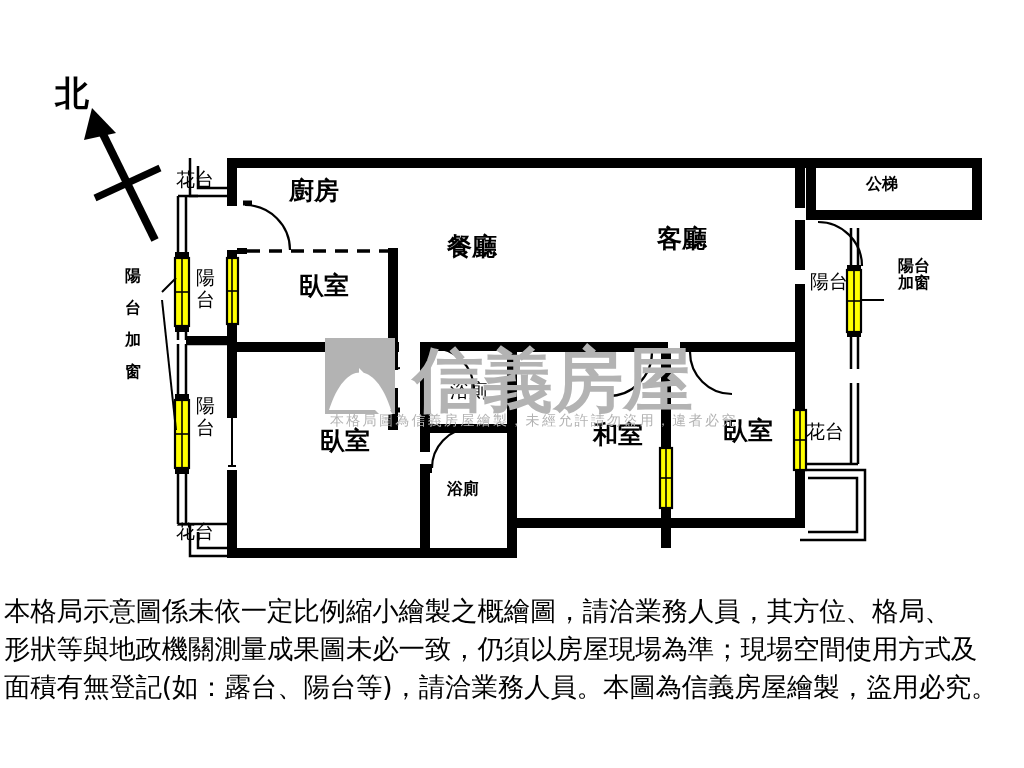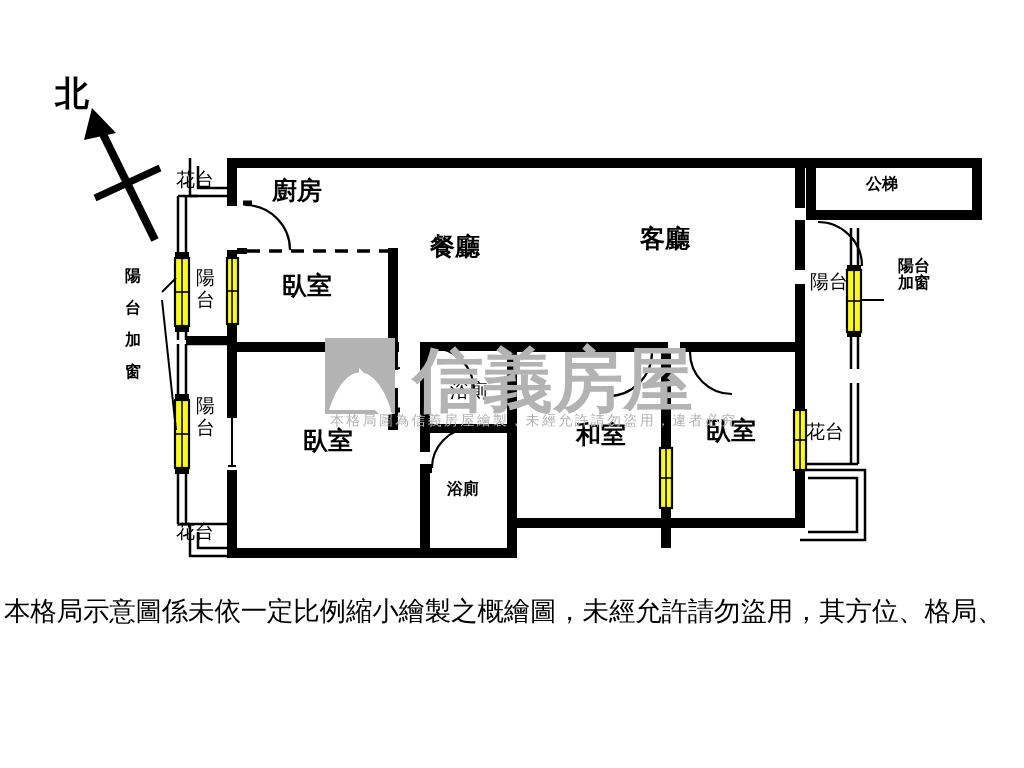--- a/index.html
+++ b/index.html
@@ -22,21 +22,21 @@
     height: 590px;
   }
   .lbl {
     position: absolute;
     color: #000;
     font-family: "DejaVu Sans", "Liberation Sans", sans-serif;
     white-space: pre;
     line-height: 1.05;
     letter-spacing: 0px;
   }
-  .lbl.big   { font-size: 25px; font-weight: 600; }
+  .lbl.big   { font-size: 25px; font-weight: 600; margin-left: 17px; }
   .lbl.mid   { font-size: 16px; font-weight: 600; }
   .lbl.small { font-size: 19px; font-weight: 500; }
   .lbl.north { font-size: 34px; font-weight: 700; }
 
   #disclaimer {
     position: absolute;
     left: 0px;
     top: 592px;
     width: 1024px;
     color: #000;
@@ -309,16 +309,18 @@
   <svg id="watermark" viewBox="0 0 380 98">
     <rect x="0" y="0" width="70" height="76" fill="#b3b3b3"></rect>
     <path d="M4 72 C 20 22, 50 22, 66 72 Z" fill="#ffffff"></path>
     <path d="M34 30 C 48 44, 60 60, 66 74 L 56 76 C 50 62, 42 46, 34 36 Z" fill="#ffffff"></path>
     <path d="M40 58 C 52 64, 62 70, 68 76 L 56 78 C 50 72, 44 66, 40 62 Z" fill="#ffffff"></path>
     <text x="88" y="66" font-family="DejaVu Sans, Liberation Sans, sans-serif" font-size="70" font-weight="700" fill="#b3b3b3">信義房屋</text>
   </svg>
   <div id="wm-caption">本格局圖為信義房屋繪製，未經允許請勿盜用，違者必究</div>
 
   <div id="disclaimer">
-    <div>本格局示意圖係未依一定比例縮小繪製之概繪圖，未經允許請勿盜用，其方位、格局、</div>
+    <div>本格局示意圖係未依一定比例縮小繪製之概繪圖，請洽業務人員，其方位、格局、</div>
+    <div>形狀等與地政機關測量成果圖未必一致，仍須以房屋現場為準；現場空間使用方式及</div>
+    <div>面積有無登記(如：露台、陽台等)，請洽業務人員。本圖為信義房屋繪製，盜用必究。</div>
   </div>
 
 </div>
 
 </body></html>

